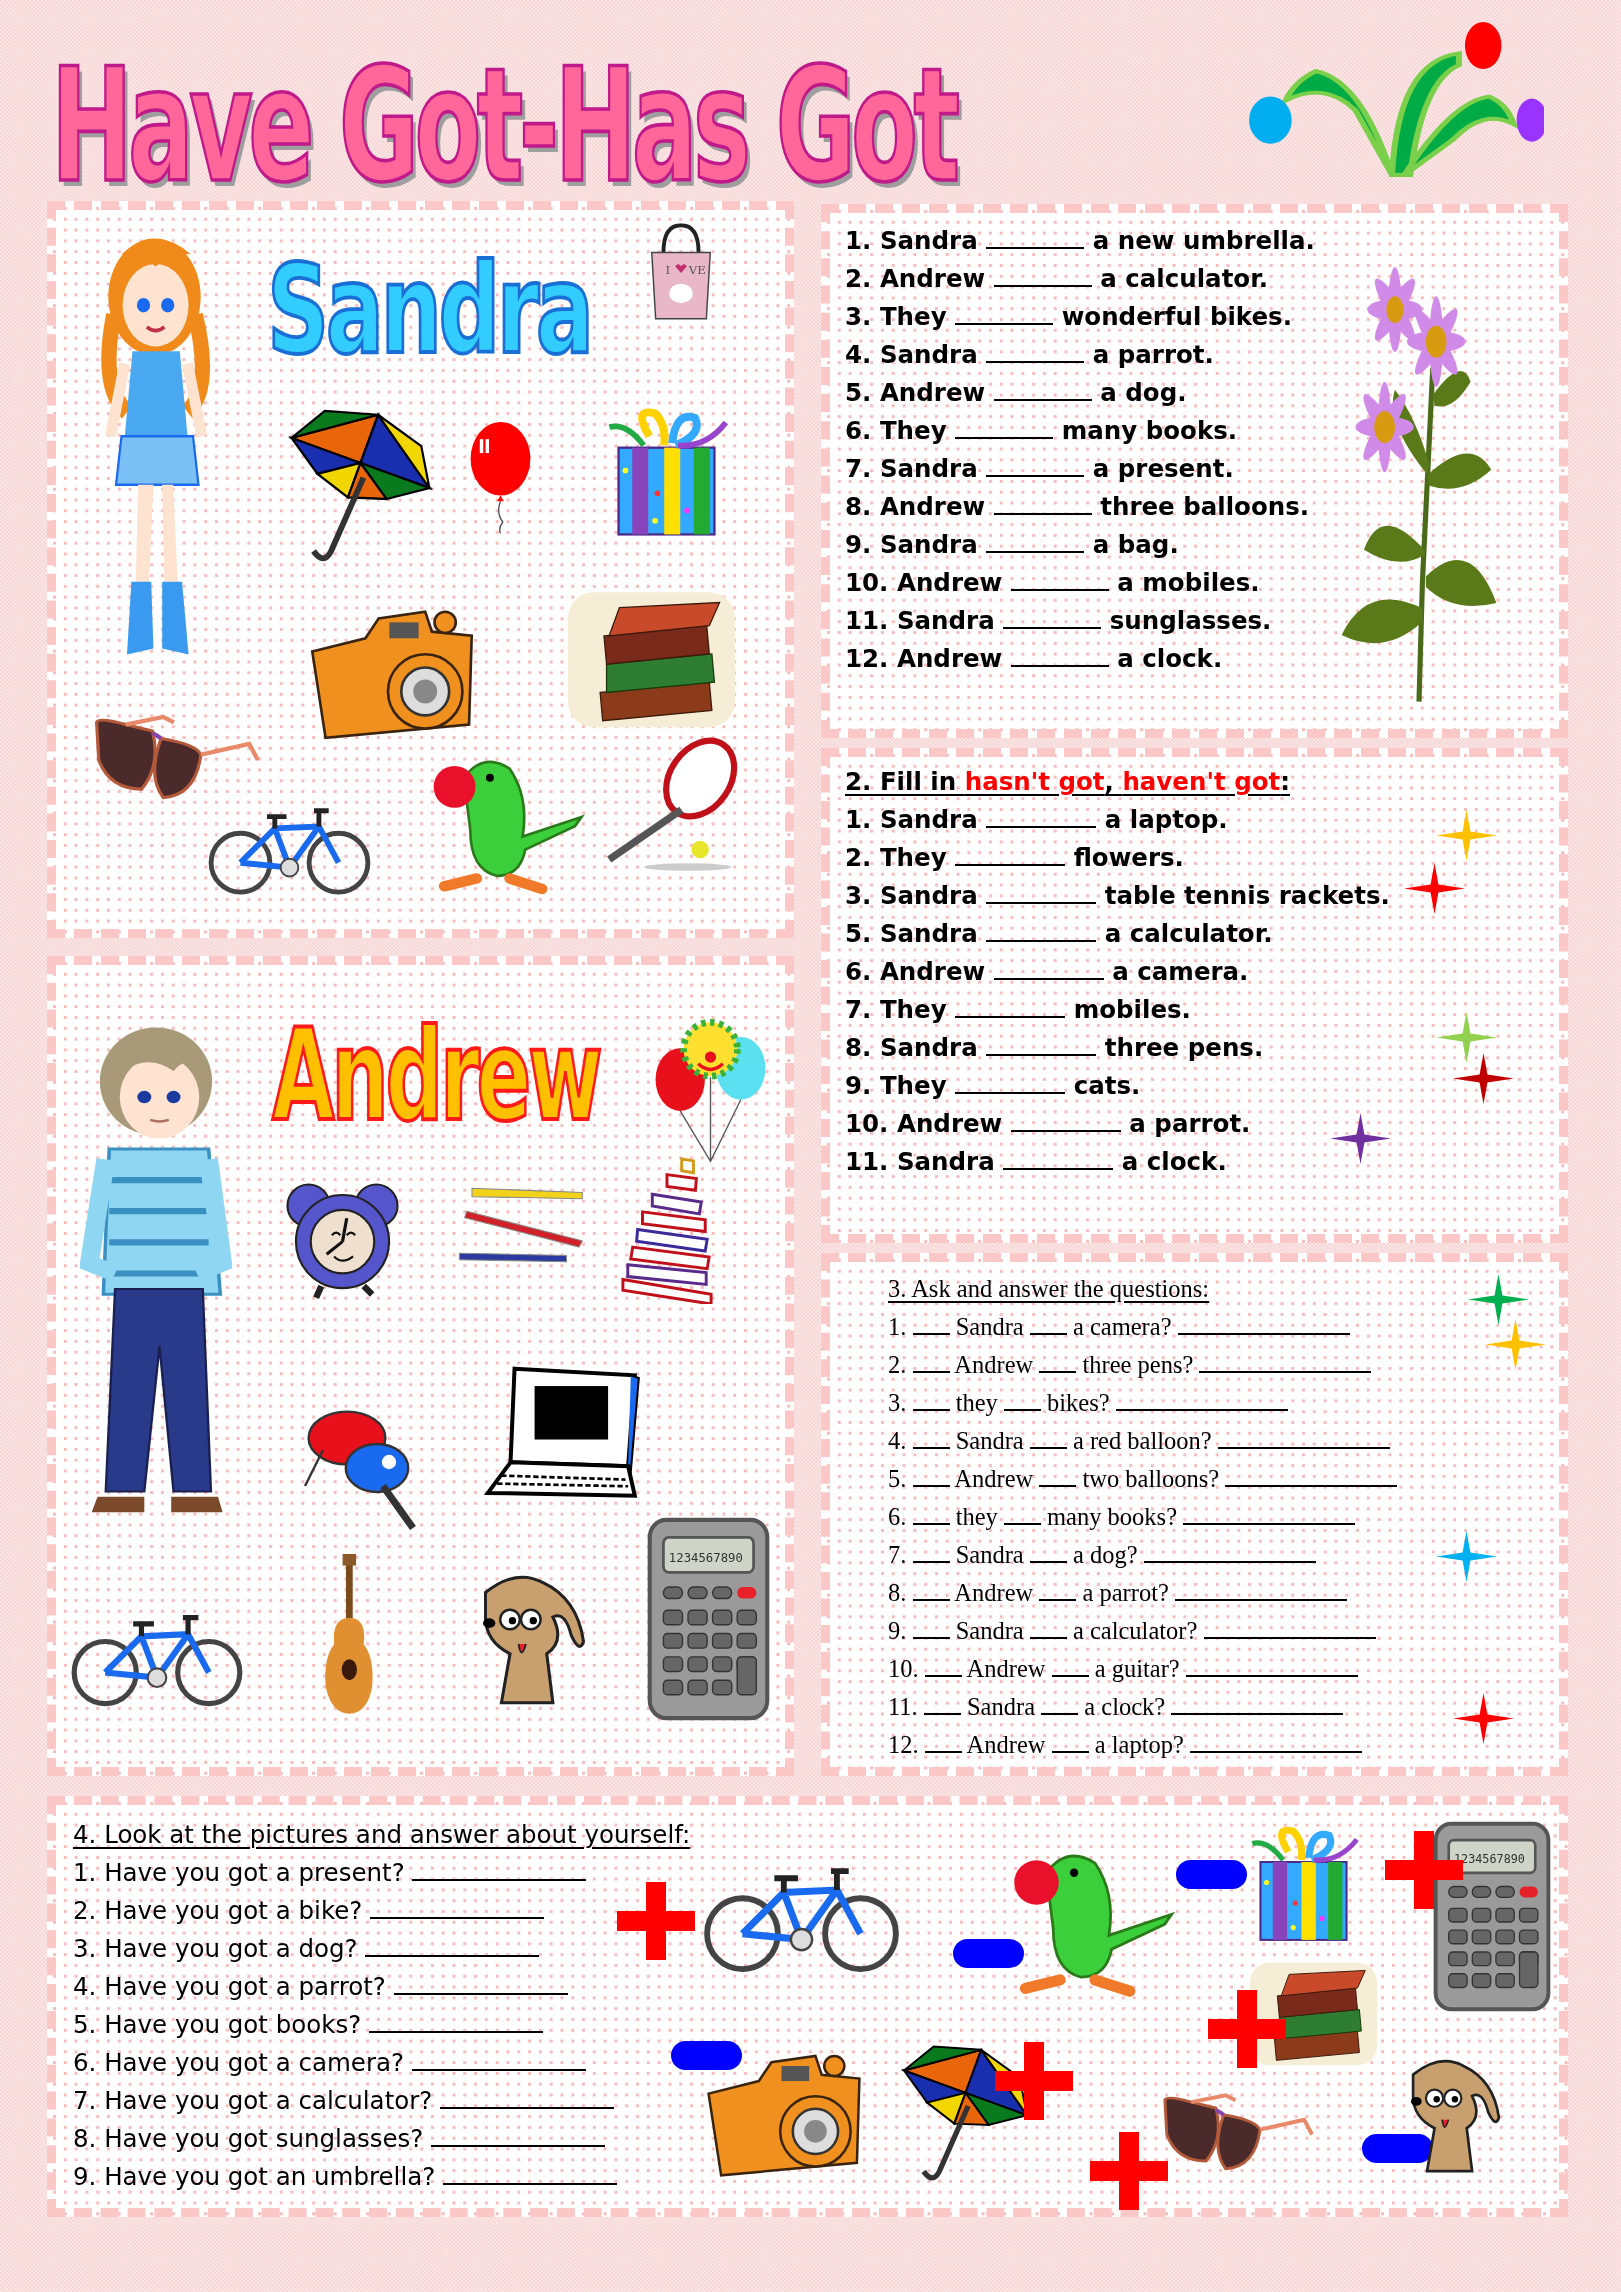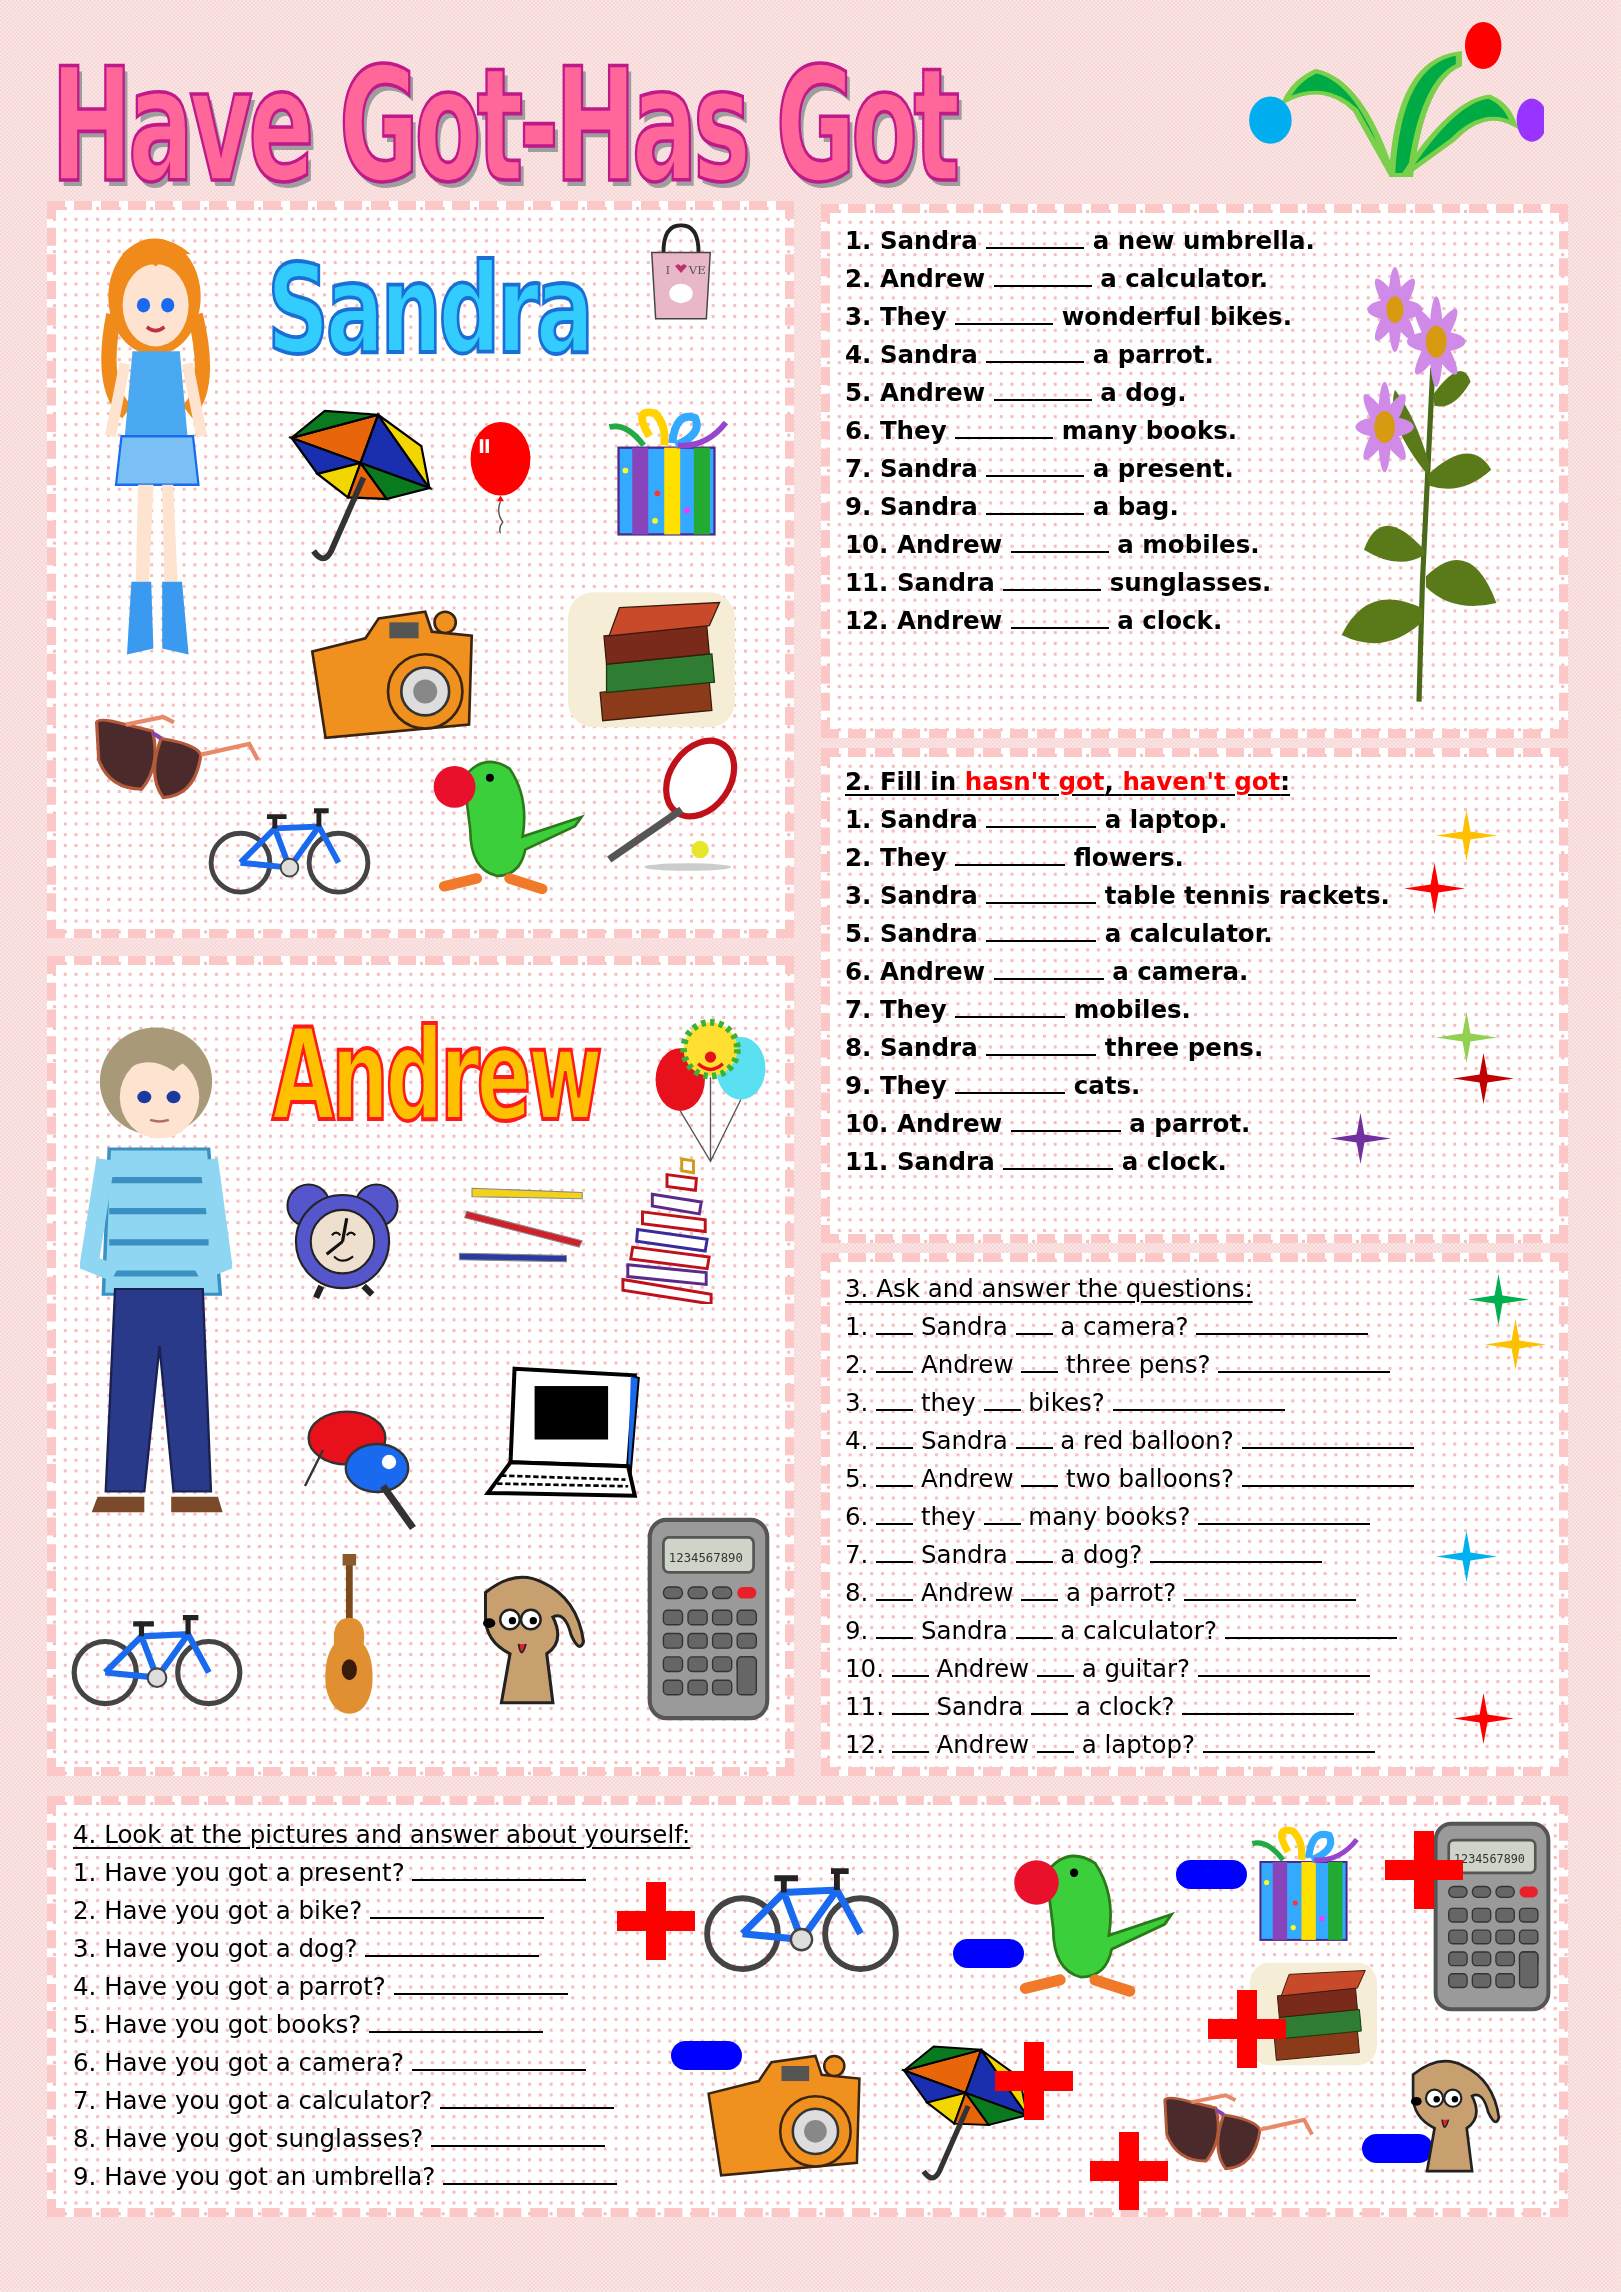--- a/index.html
+++ b/index.html
@@ -461,20 +461,21 @@
 <div class="panel" style="left:821px; top:204px; width:747px; height:534px;"></div>
 <div class="ex ex1" style="left:845px; top:222px;">
   <div id="ex1-list">
       <span class="line"><span>1.</span> <span>Sandra</span> <span class="blank" style="width: 98px;"></span> <span>a new umbrella.</span></span>
       <span class="line"><span>2.</span> <span>Andrew</span> <span class="blank" style="width: 98px;"></span> <span>a calculator.</span></span>
       <span class="line"><span>3.</span> <span>They</span> <span class="blank" style="width: 98px;"></span> <span>wonderful bikes.</span></span>
       <span class="line"><span>4.</span> <span>Sandra</span> <span class="blank" style="width: 98px;"></span> <span>a parrot.</span></span>
       <span class="line"><span>5.</span> <span>Andrew</span> <span class="blank" style="width: 98px;"></span> <span>a dog.</span></span>
       <span class="line"><span>6.</span> <span>They</span> <span class="blank" style="width: 98px;"></span> <span>many books.</span></span>
       <span class="line"><span>7.</span> <span>Sandra</span> <span class="blank" style="width: 98px;"></span> <span>a present.</span></span>
+      <span class="line"><span>8.</span> <span>Andrew</span> <span class="blank" style="width: 98px;"></span> <span>three balloons.</span></span>
       <span class="line"><span>9.</span> <span>Sandra</span> <span class="blank" style="width: 98px;"></span> <span>a bag.</span></span>
       <span class="line"><span>10.</span> <span>Andrew</span> <span class="blank" style="width: 98px;"></span> <span>a mobiles.</span></span>
       <span class="line"><span>11.</span> <span>Sandra</span> <span class="blank" style="width: 98px;"></span> <span>sunglasses.</span></span>
       <span class="line"><span>12.</span> <span>Andrew</span> <span class="blank" style="width: 98px;"></span> <span>a clock.</span></span>
     </div>
 </div>
 <div class="pic" style="left:1333px; top:235px; width:172px; height:480px;">
     <svg viewBox="0 0 100 180" preserveAspectRatio="none">
       <use href="#sym-flower"></use>
     </svg>
@@ -506,21 +507,21 @@
     <use href="#sym-sparkle"></use>
   </svg>
 <svg class="sparkle" style="left:1453px; top:1053px; fill:#c00000;" viewBox="0 0 62 52" width="61" height="51">
     <use href="#sym-sparkle"></use>
   </svg>
 <svg class="sparkle" style="left:1330px; top:1113px; fill:#7030a0;" viewBox="0 0 62 52" width="61" height="51">
     <use href="#sym-sparkle"></use>
   </svg>
 
 <div class="panel" style="left:821px; top:1253px; width:747px; height:523px;"></div>
-<div class="ex ex3" style="left:845px; top:1270px;">
+<div class="ex ex3" style="left:888px; top:1270px;font-family:Liberation Serif, serif;">
   <span class="line heading">3. Ask and answer the questions:</span>
   <div id="ex3-list">
       <span class="line"><span>1.</span> <span class="blank" style="width: 37px;"></span> <span>Sandra</span> <span class="blank" style="width: 37px;"></span> <span>a camera?</span> <span class="blank" style="width: 172px;"></span></span>
       <span class="line"><span>2.</span> <span class="blank" style="width: 37px;"></span> <span>Andrew</span> <span class="blank" style="width: 37px;"></span> <span>three pens?</span> <span class="blank" style="width: 172px;"></span></span>
       <span class="line"><span>3.</span> <span class="blank" style="width: 37px;"></span> <span>they</span> <span class="blank" style="width: 37px;"></span> <span>bikes?</span> <span class="blank" style="width: 172px;"></span></span>
       <span class="line"><span>4.</span> <span class="blank" style="width: 37px;"></span> <span>Sandra</span> <span class="blank" style="width: 37px;"></span> <span>a red balloon?</span> <span class="blank" style="width: 172px;"></span></span>
       <span class="line"><span>5.</span> <span class="blank" style="width: 37px;"></span> <span>Andrew</span> <span class="blank" style="width: 37px;"></span> <span>two balloons?</span> <span class="blank" style="width: 172px;"></span></span>
       <span class="line"><span>6.</span> <span class="blank" style="width: 37px;"></span> <span>they</span> <span class="blank" style="width: 37px;"></span> <span>many books?</span> <span class="blank" style="width: 172px;"></span></span>
       <span class="line"><span>7.</span> <span class="blank" style="width: 37px;"></span> <span>Sandra</span> <span class="blank" style="width: 37px;"></span> <span>a dog?</span> <span class="blank" style="width: 172px;"></span></span>
       <span class="line"><span>8.</span> <span class="blank" style="width: 37px;"></span> <span>Andrew</span> <span class="blank" style="width: 37px;"></span> <span>a parrot?</span> <span class="blank" style="width: 172px;"></span></span>

